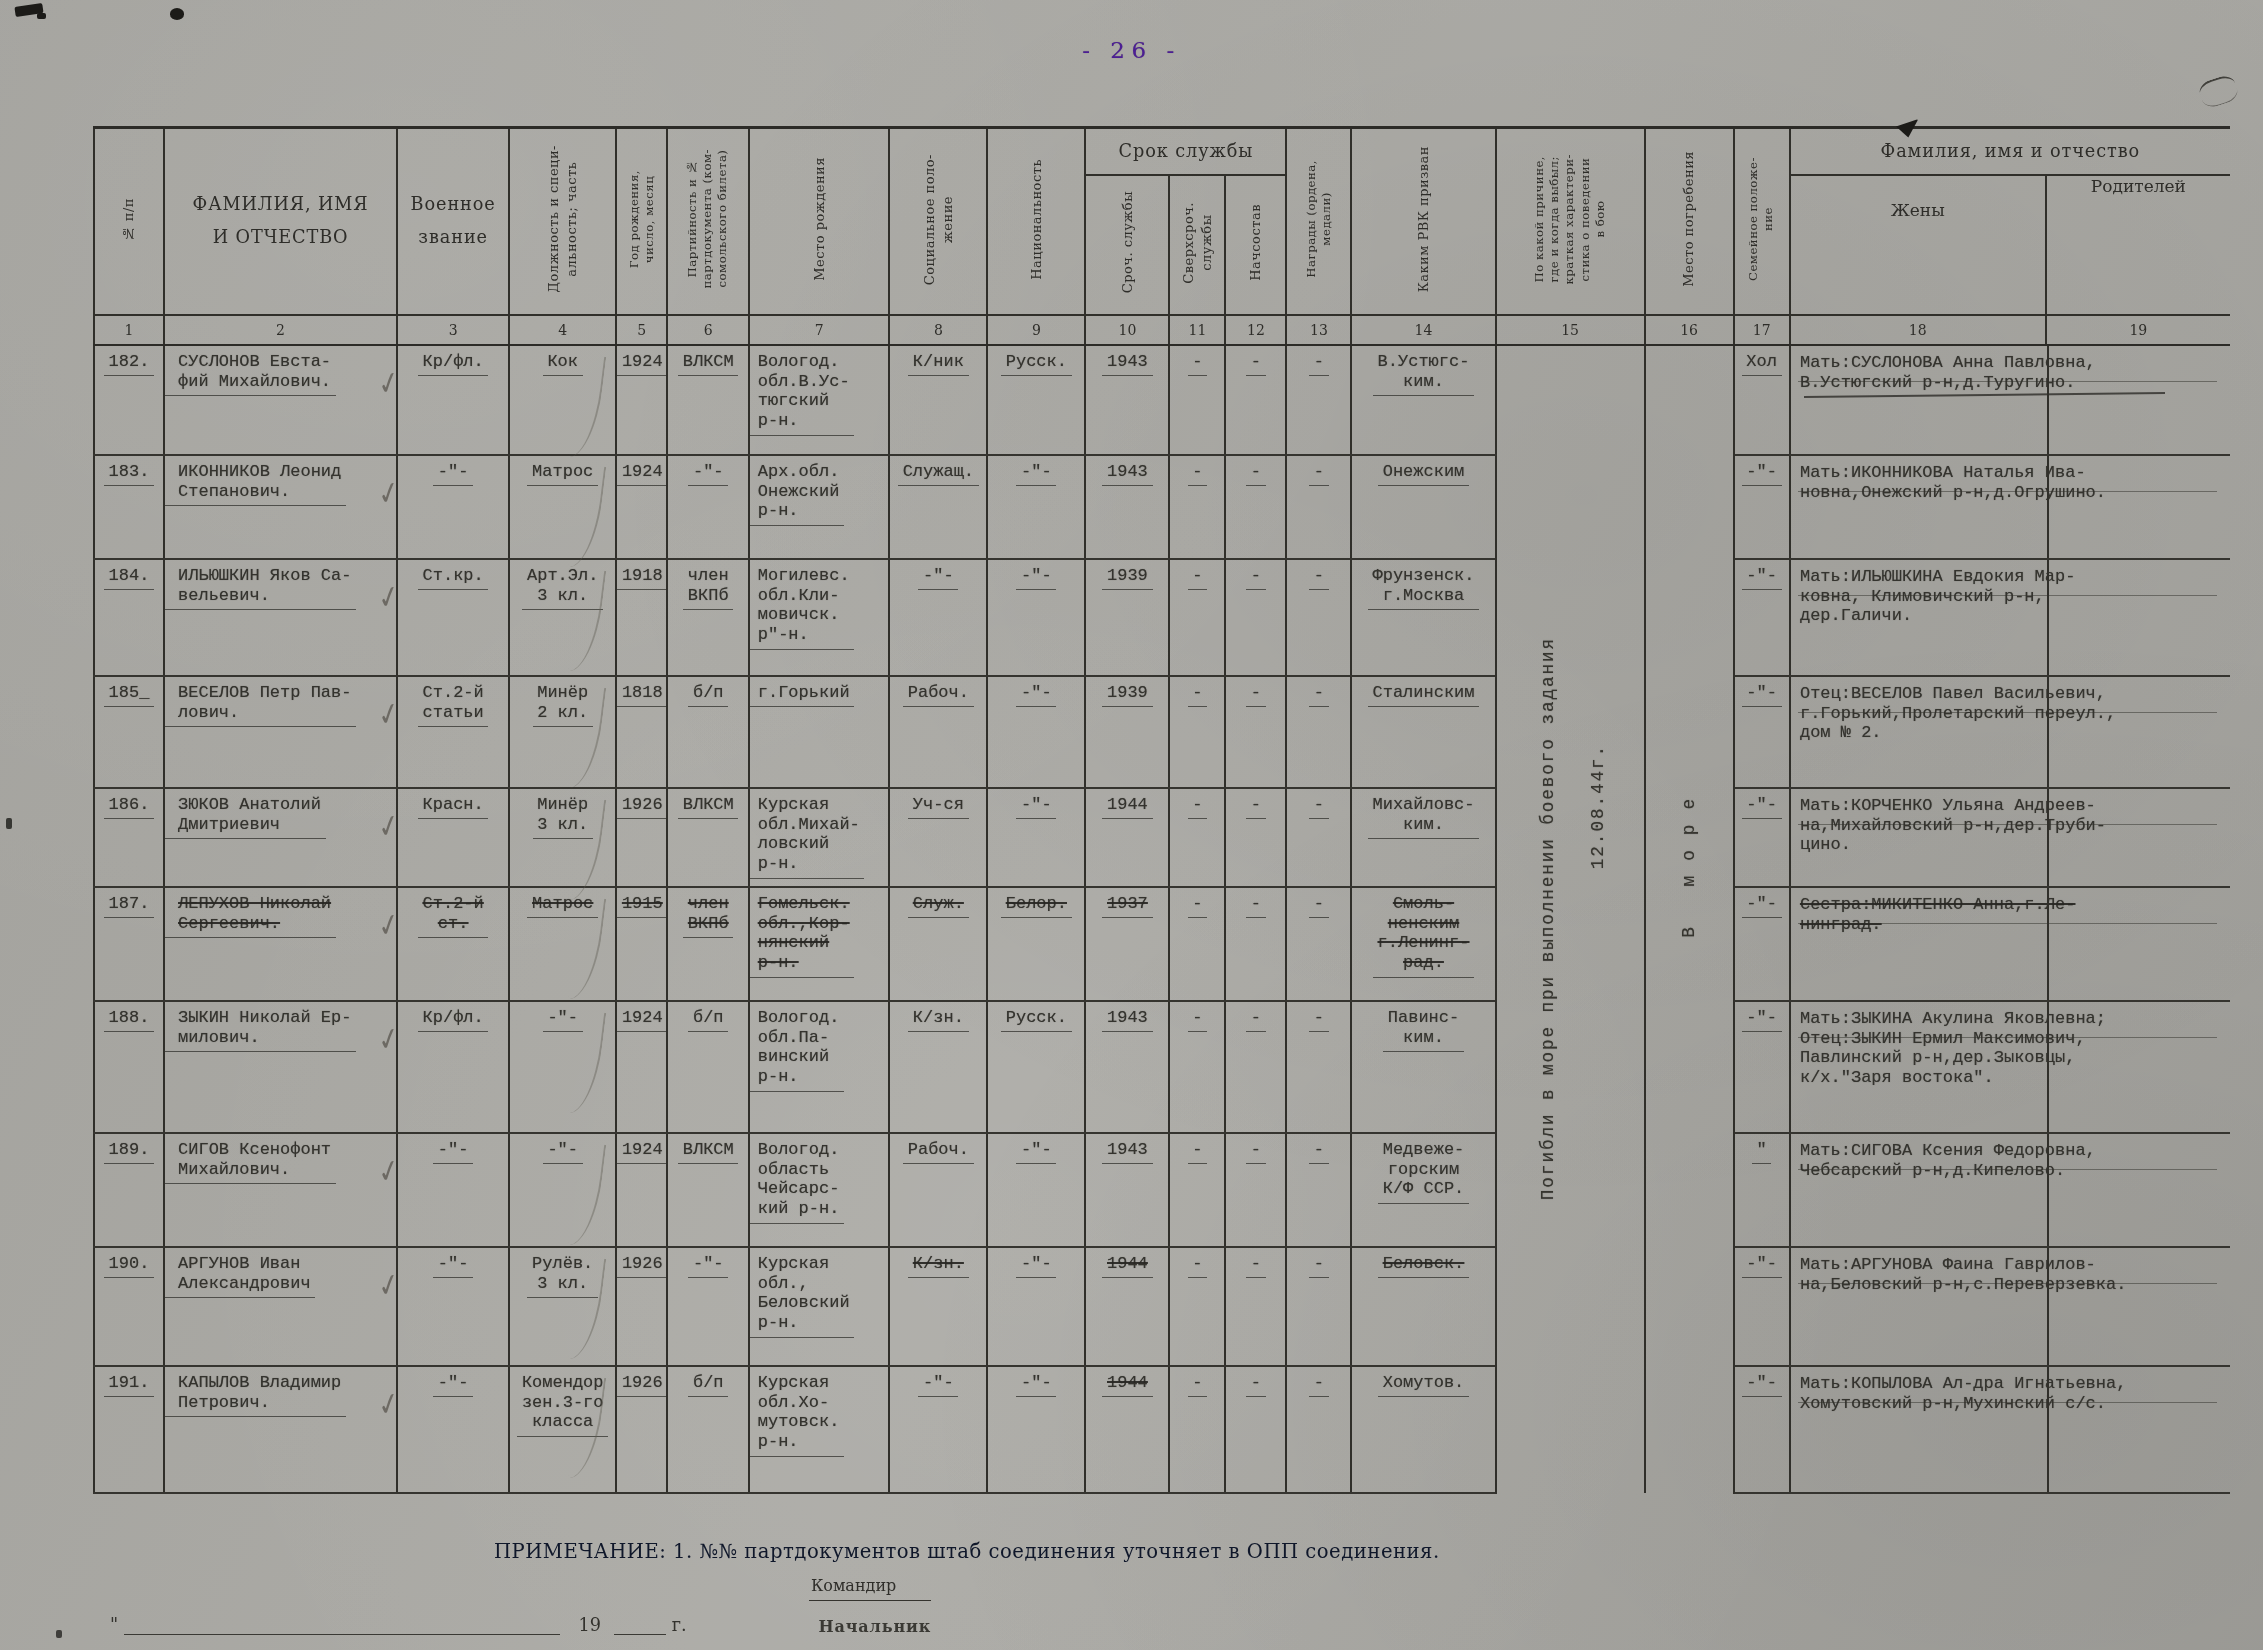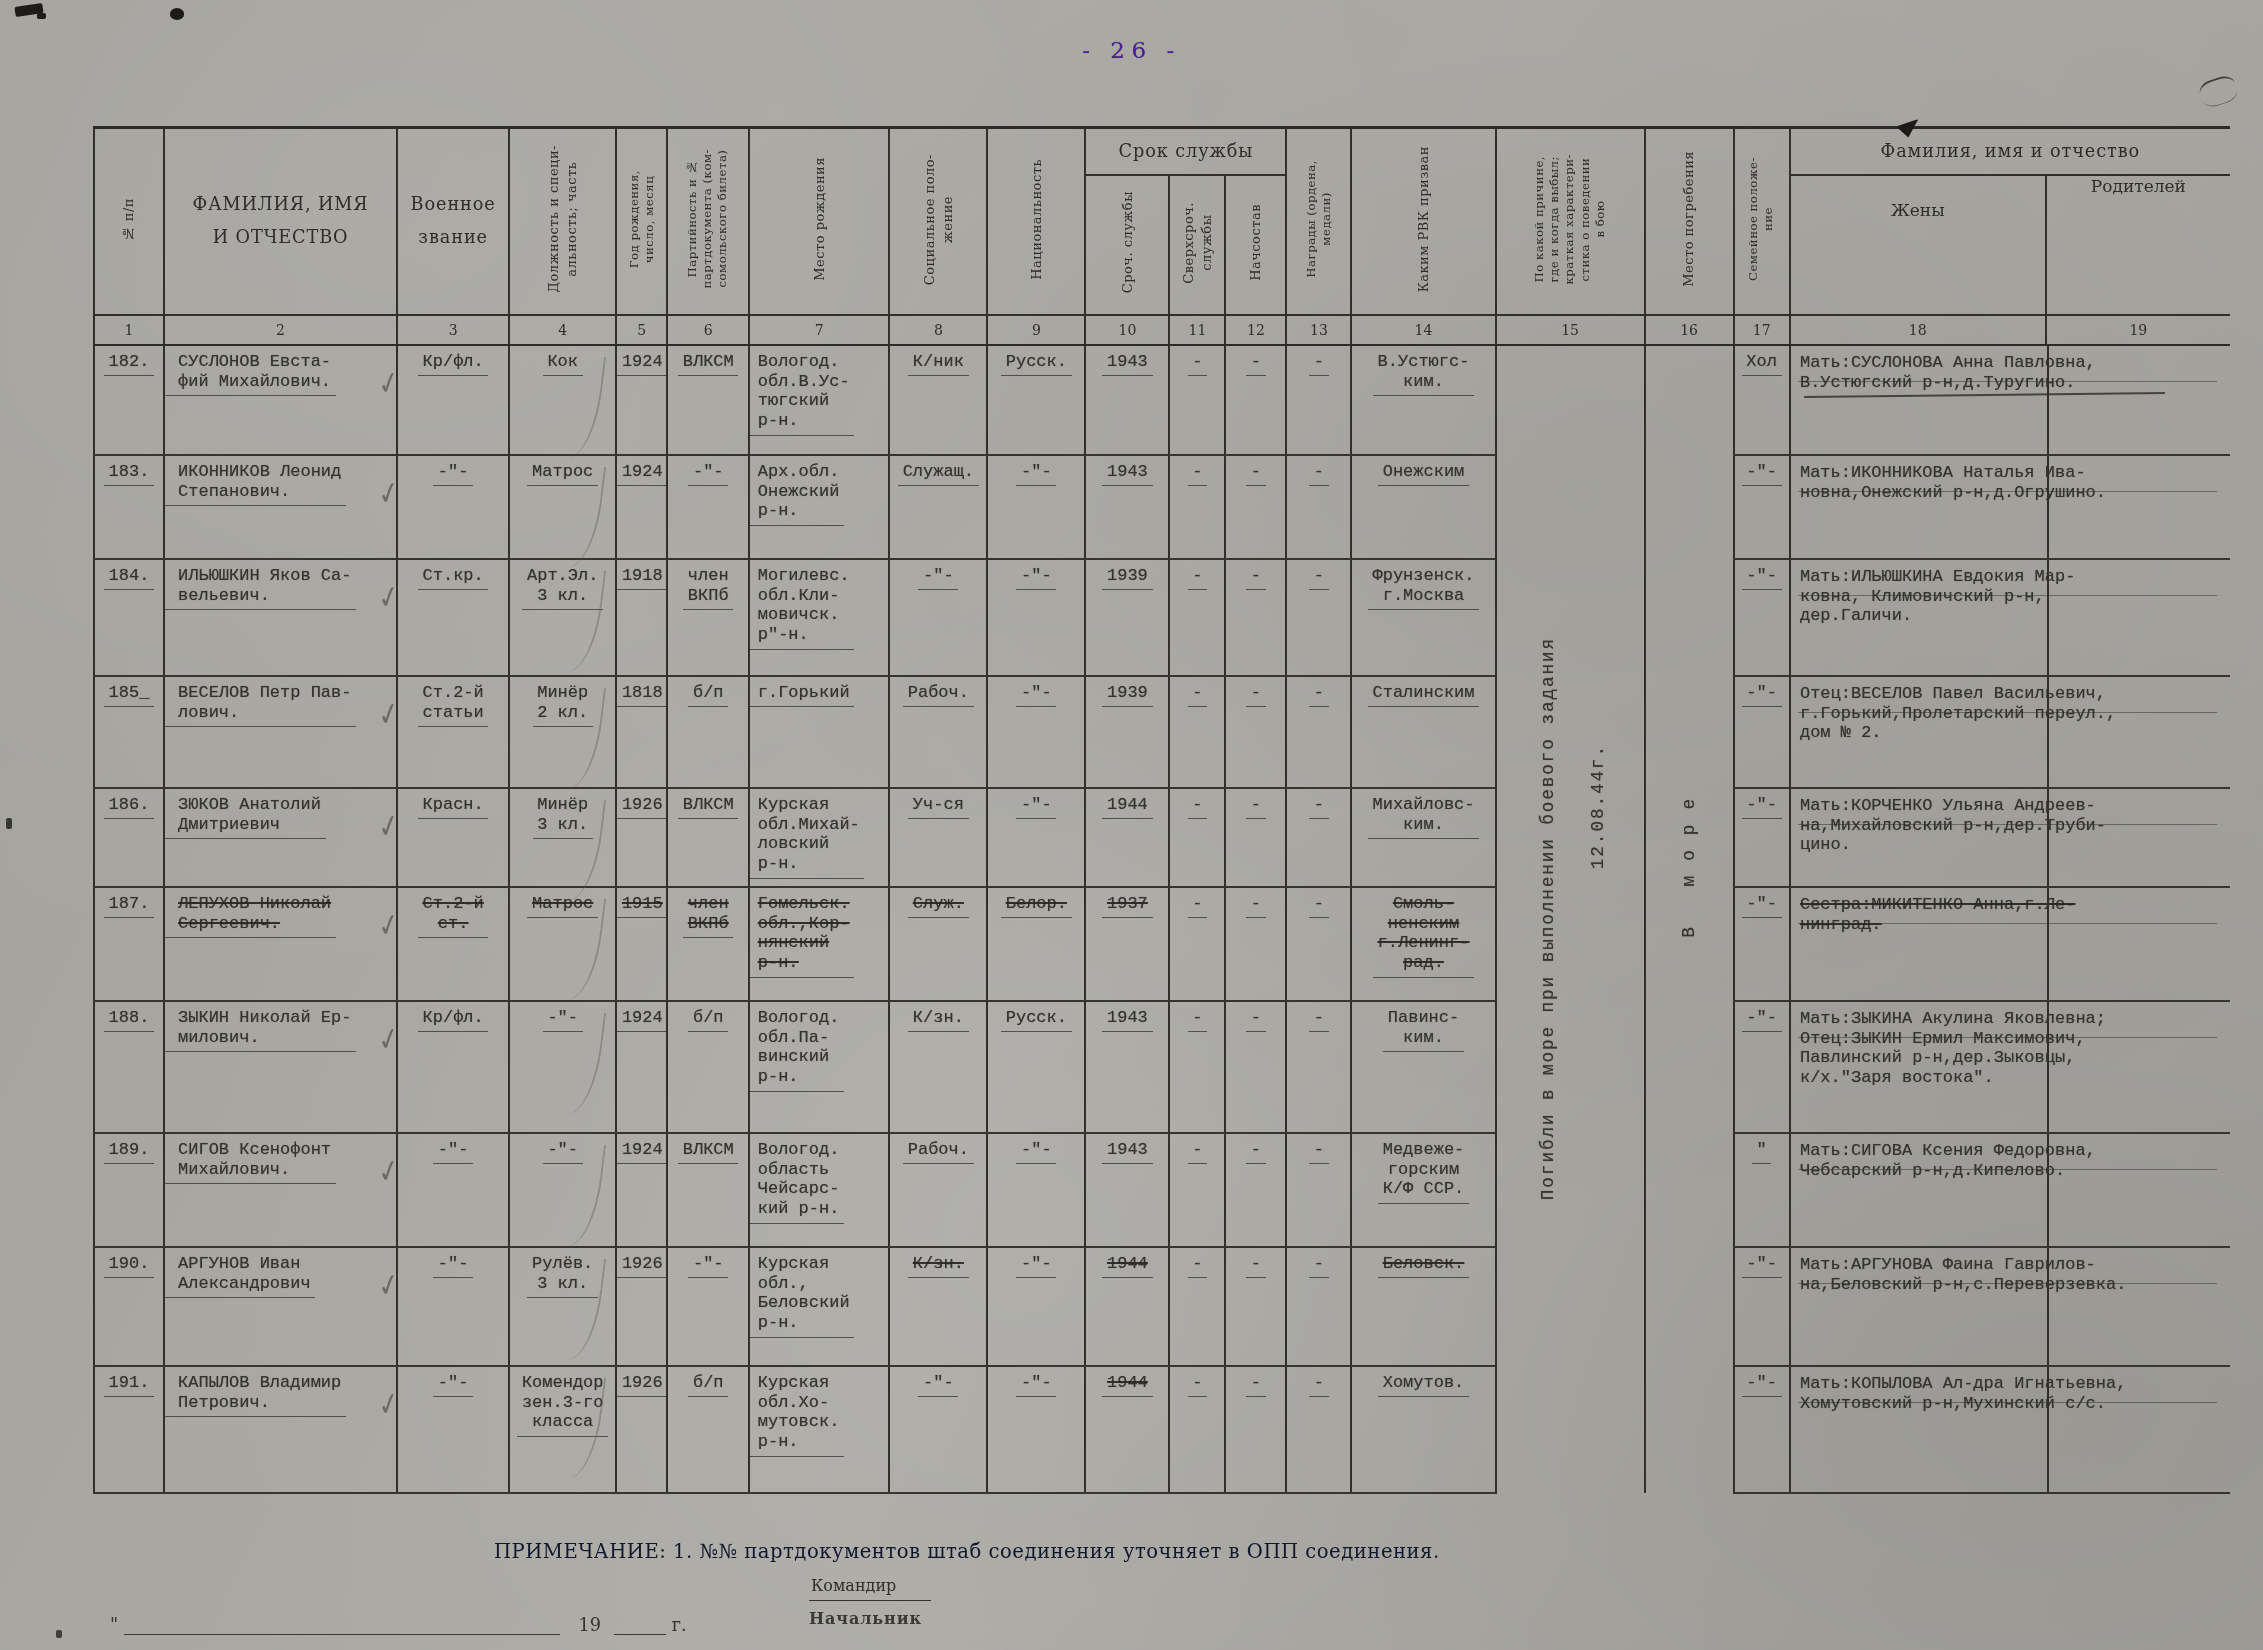--- a/index.html
+++ b/index.html
@@ -92,21 +92,21 @@
   }
   .swoosh{
     position:absolute;right:15px;top:9.3px;width:24px;height:104px;
     border-right:2.8px solid rgba(95,92,84,.42);
     border-bottom-right-radius:100% 70%;transform:rotate(7deg);
   }
   
   .footnote{position:absolute;left:494px;top:1540px;font-size:19.6px;letter-spacing:0.5px;color:#0f172a;}
   .sig-block{position:absolute;left:809px;top:1574px;font-size:16px;line-height:1.55;}
   .sig-block .cmd{display:inline-block;border-bottom:1.5px solid #34332e;padding:0 35px 0.9px 1.9px;}
-  .sig-block .chief{display:block;font-weight:bold;letter-spacing:0.9px;color:#3a3934;margin-top:6px;}
+  .sig-block .chief{display:block;font-weight:bold;letter-spacing:0.9px;color:#3a3934;margin-top:14px;text-align:right;}
   .date-line{position:absolute;left:110px;top:1615px;font-size:17.7px;color:#33322d;}
   .date-line .seg{display:inline-block;border-bottom:1.7px solid #3a3934;height:18.6px;vertical-align:bottom;}
   .seg-long{width:436px;}
   .seg-short{width:52px;}
   .date-line .yr{padding:0 7.5px 0 13px;}
   
   .mark{position:absolute;background:#1c1b18;border-radius:1.9px;}
   .m1{left:15px;top:4.7px;width:28px;height:10.3px;transform:rotate(-8deg);}
   .m1b{left:37px;top:13px;width:9.3px;height:5.6px;}
   .m2{left:170px;top:8.4px;width:14px;height:11.2px;border-radius:50%;}

